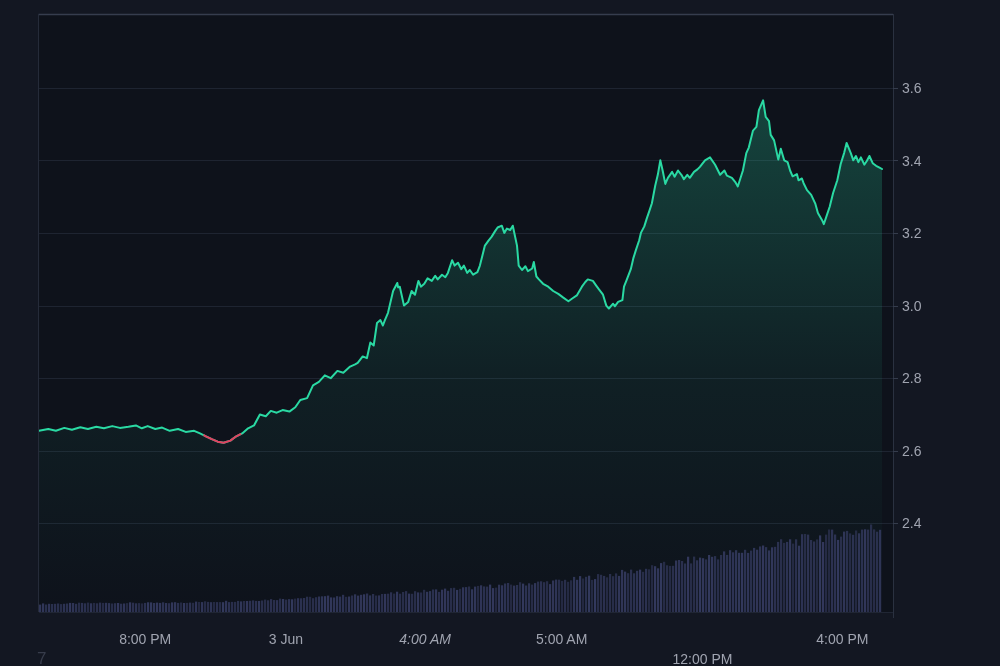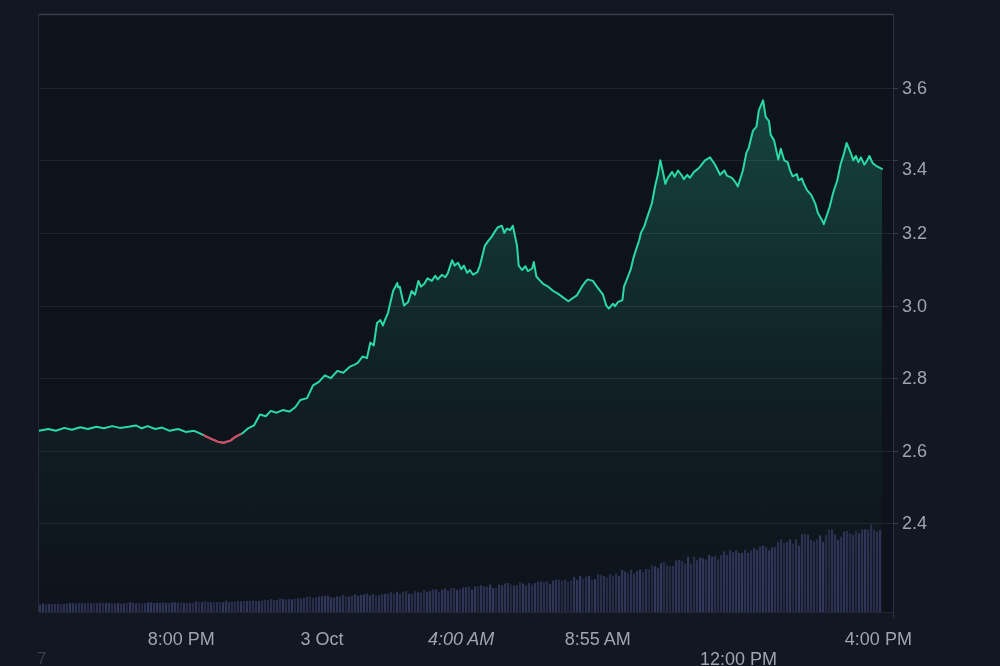--- a/index.html
+++ b/index.html
@@ -2,27 +2,27 @@
 <html><head>
 <meta charset="utf-8">
 <style>
   html,body{margin:0;padding:0;}
   body{font-family:"Liberation Sans", sans-serif; background:#131722;}
   .stage{position:relative;width:1000px;height:666px;overflow:hidden;background:#131722;}
   #chart-svg{position:absolute;left:0;top:0;display:block;}
   .axis-label{
     position:absolute;
     color:#a0a4b0;
-    font-size:18px;
+    font-size:14px;
     line-height:18px;
     white-space:nowrap;
     user-select:none;
   }
   .y-label{text-align:left;}
-  .x-label{transform:translateX(-50%);margin-left:36px;}
+  .x-label{transform:translateX(-50%);}
   .partial{
     position:absolute;
     left:37px;
     top:649px;
     color:#373c4b;
     font-size:17px;
     user-select:none;
   }
 </style>
 </head>
@@ -338,29 +338,29 @@
       <line x1="893" x2="898" y1="88.5" y2="88.5" stroke="#353c4c" stroke-width="1"></line>
       <line x1="893" x2="898" y1="160.5" y2="160.5" stroke="#353c4c" stroke-width="1"></line>
       <line x1="893" x2="898" y1="233.5" y2="233.5" stroke="#353c4c" stroke-width="1"></line>
       <line x1="893" x2="898" y1="306.5" y2="306.5" stroke="#353c4c" stroke-width="1"></line>
       <line x1="893" x2="898" y1="378.5" y2="378.5" stroke="#353c4c" stroke-width="1"></line>
       <line x1="893" x2="898" y1="451.5" y2="451.5" stroke="#353c4c" stroke-width="1"></line>
       <line x1="893" x2="898" y1="523.5" y2="523.5" stroke="#353c4c" stroke-width="1"></line>
     </svg>
   <div id="price-axis">
       <div class="axis-label y-label" style="left: 902px; top: 78.7061px; color: rgb(160, 164, 176);">3.6</div>
-      <div class="axis-label y-label" style="left: 902px; top: 160px; color: rgb(160, 164, 176);">3.4</div>
+      <div class="axis-label y-label" style="left: 902px; top: 152px; color: rgb(160, 164, 176);">3.4</div>
       <div class="axis-label y-label" style="left: 902px; top: 223.94px; color: rgb(160, 164, 176);">3.2</div>
       <div class="axis-label y-label" style="left: 902px; top: 296.557px; color: rgb(160, 164, 176);">3.0</div>
       <div class="axis-label y-label" style="left: 902px; top: 369.174px; color: rgb(160, 164, 176);">2.8</div>
       <div class="axis-label y-label" style="left: 902px; top: 441.791px; color: rgb(160, 164, 176);">2.6</div>
       <div class="axis-label y-label" style="left: 902px; top: 514.407px; color: rgb(160, 164, 176);">2.4</div>
     </div>
   <div id="time-axis">
       <div class="axis-label x-label" style="left: 145.218px; top: 630px; color: rgb(160, 164, 176);">8:00 PM</div>
-      <div class="axis-label x-label" style="left: 285.999px; top: 630px; color: rgb(160, 164, 176);">3 Oct</div>
+      <div class="axis-label x-label" style="left: 285.999px; top: 630px; color: rgb(160, 164, 176);">3 Jun</div>
       <div class="axis-label x-label" style="left: 425.094px; top: 630px; color: rgb(160, 164, 176); font-style: italic;">4:00 AM</div>
-      <div class="axis-label x-label" style="left: 561.66px; top: 630px; color: rgb(160, 164, 176);">8:55 AM</div>
+      <div class="axis-label x-label" style="left: 561.66px; top: 630px; color: rgb(160, 164, 176);">5:00 AM</div>
       <div class="axis-label x-label" style="left: 702.441px; top: 650px; color: rgb(160, 164, 176);">12:00 PM</div>
       <div class="axis-label x-label" style="left: 842.379px; top: 630px; color: rgb(160, 164, 176);">4:00 PM</div>
     </div>
   <div class="partial">7</div>
 </div>
 
 </body></html>

